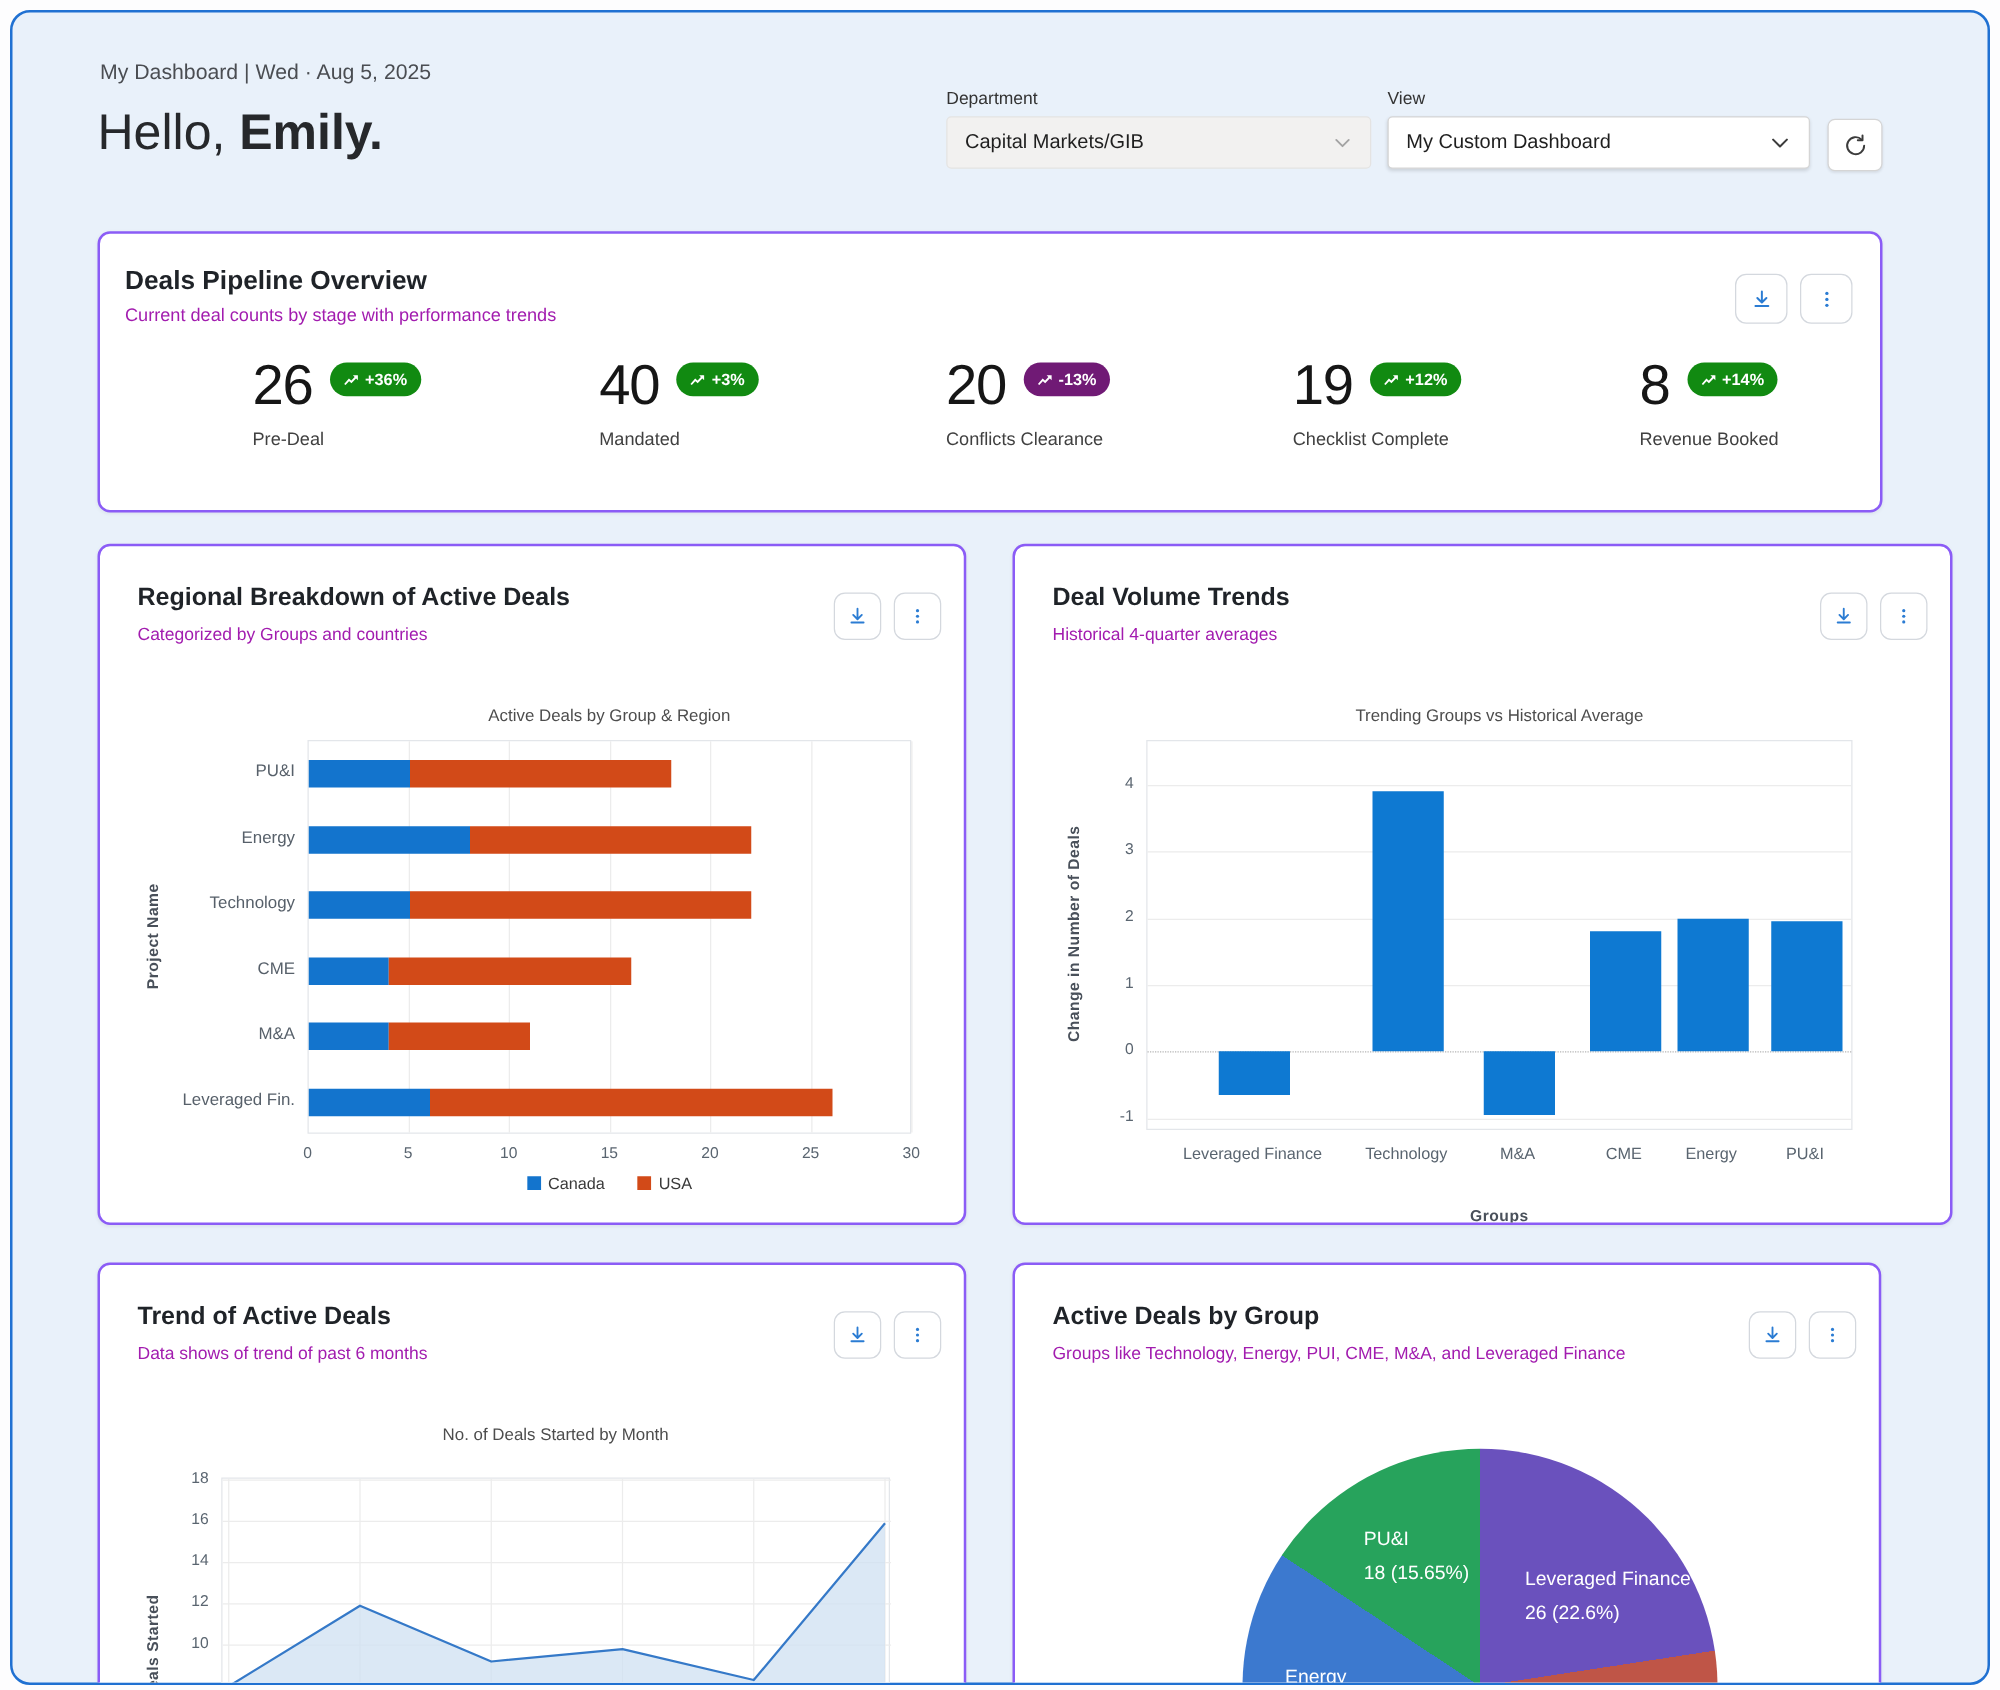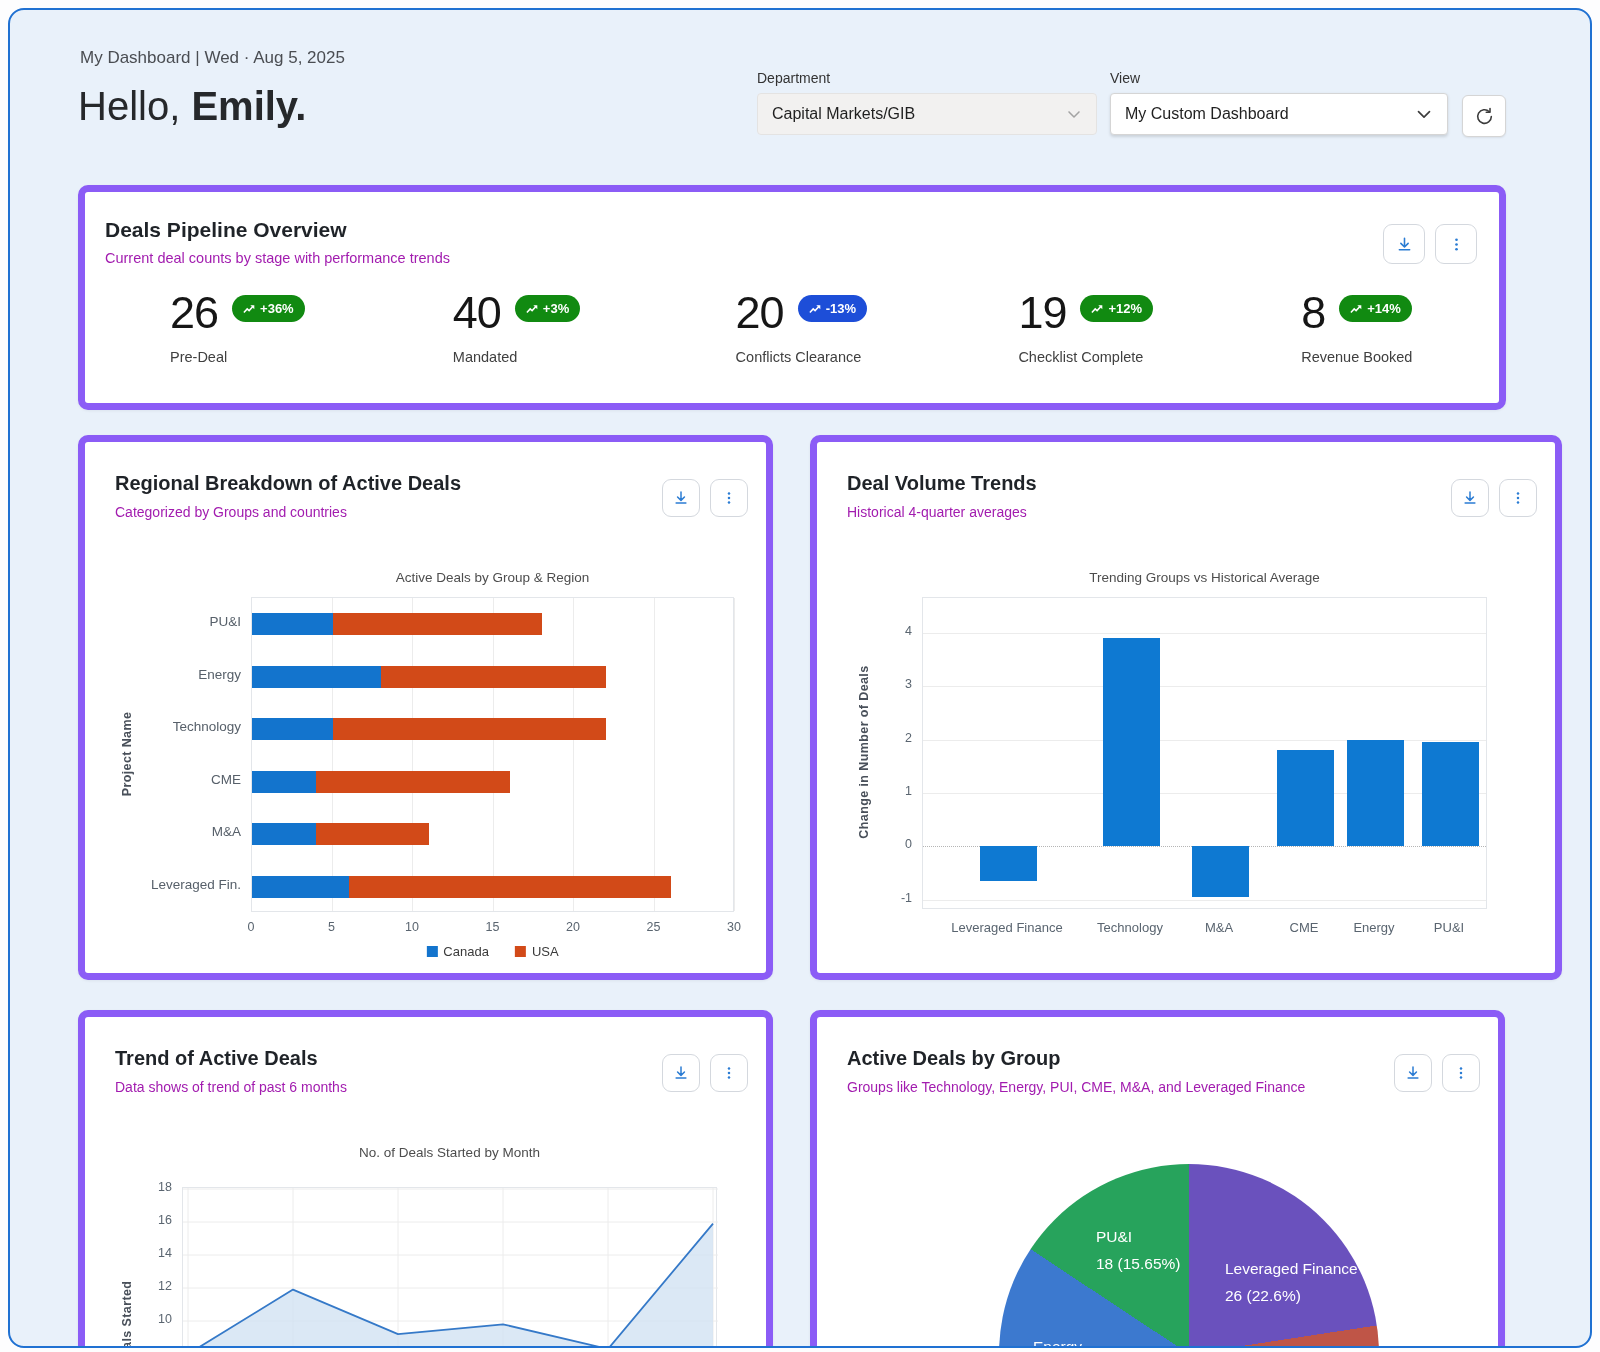--- a/index.html
+++ b/index.html
@@ -26,37 +26,37 @@
   }
   .select.gray { background: #f2f1f0; border: 1px solid #e4e3e2; }
   .select.white { background: #fff; border: 1px solid #d5d5d5; box-shadow: 0 1.5px 3px rgba(0,0,0,.13); }
   .icon-btn-sq {
     width: 44px; height: 42px; background: #fff; border: 1px solid #d5d5d5;
     border-radius: 6px; display: flex; align-items: center; justify-content: center;
     cursor: pointer; box-shadow: 0 1px 2px rgba(0,0,0,.08);
   }
 
   .card {
-    position: absolute; background: #fff; border: 7px solid #8b5cf6;
+    position: absolute; background: #fff; border: 2px solid #8b5cf6;
     border-radius: 10px; box-shadow: 0 1px 3px rgba(16,24,40,.06);
     overflow: hidden;
   }
   .card-title { position: absolute; left: 20px; top: 26px; font-size: 21px; font-weight: 700; color: #1f2328; }
   .card-sub { position: absolute; left: 20px; top: 58px; font-size: 14.5px; color: #a21caf; }
   .card.small .card-title { left: 30px; top: 30px; font-size: 20px; }
   .card.small .card-sub { left: 30px; top: 62px; font-size: 14px; }
   .card-actions { position: absolute; display: flex; gap: 10px; }
   .act-btn {
     width: 42px; height: 40px; background: #fff; border: 1px solid #d4d8de;
     border-radius: 9px; display: flex; align-items: center; justify-content: center; cursor: pointer;
   }
   .card.small .act-btn { width: 38px; height: 38px; }
 
   
-  .kpi-row { position: absolute; left: 0; right: 0; top: 98px; display: flex; }
+  .kpi-row { position: absolute; left: 0; right: 0; top: 98px; display: flex; padding-left: 37px; }
   .kpi { flex: 1; padding-left: 85px; }
   .kpi-top { display: flex; align-items: flex-start; }
   .kpi-value { font-size: 45px; color: #161616; line-height: 1; letter-spacing: -1px; }
   .kpi-badge {
     display: inline-flex; align-items: center; gap: 5px; margin-left: 14px; margin-top: 5px;
     height: 27px; padding: 0 11px; border-radius: 14px; color: #fff;
     font-size: 13px; font-weight: 700; text-align: center;
   }
   .kpi-label { margin-top: 14px; font-size: 14.5px; color: #404040; }
 
@@ -175,21 +175,21 @@
                 <use href="#i-trend-up"></use>
               </svg>
               <span>+3%</span>
             </div>
           </div>
           <div class="kpi-label">Mandated</div>
         </div>
         <div class="kpi">
           <div class="kpi-top">
             <div class="kpi-value">20</div>
-            <div class="kpi-badge" style="background: #1d4ed8;">
+            <div class="kpi-badge" style="background: #701a75;">
               <svg width="12" height="10">
                 <use href="#i-trend-up"></use>
               </svg>
               <span>-13%</span>
             </div>
           </div>
           <div class="kpi-label">Conflicts Clearance</div>
         </div>
         <div class="kpi">
           <div class="kpi-top">

